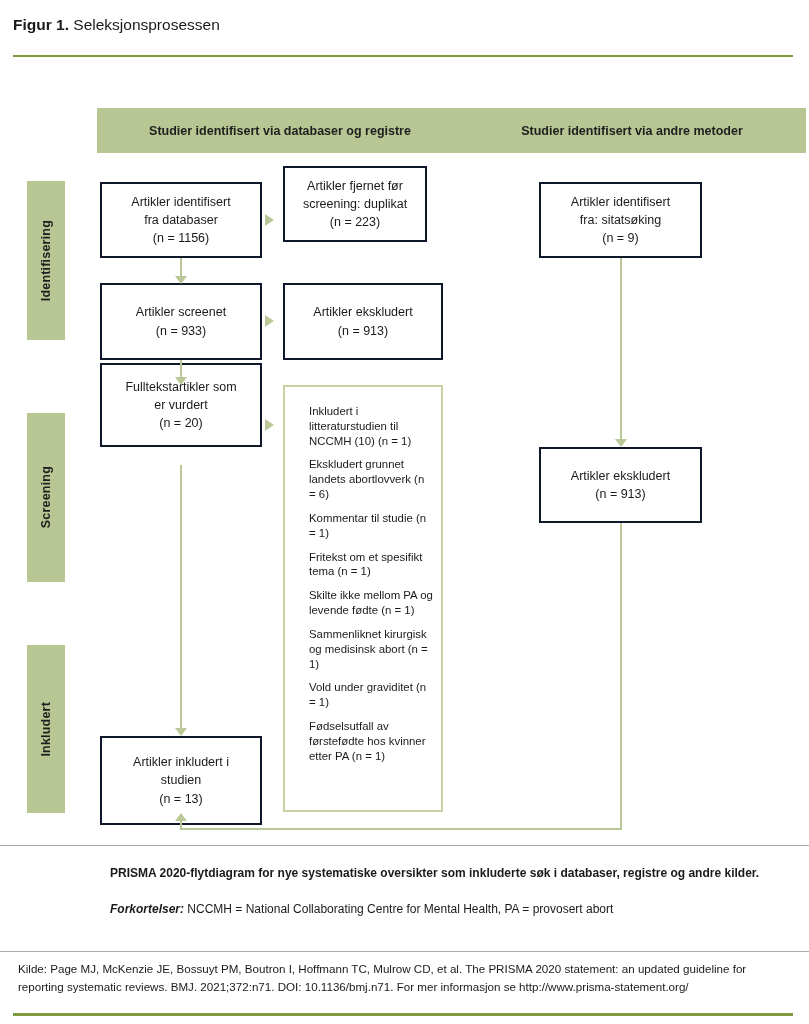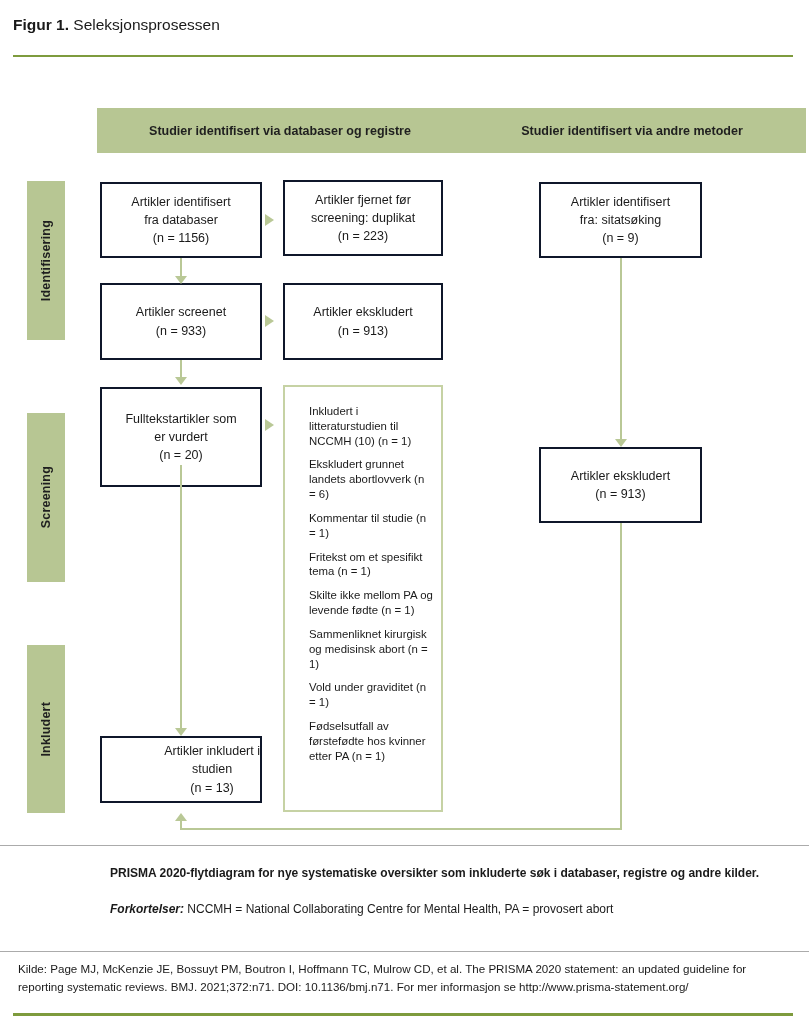--- a/index.html
+++ b/index.html
@@ -123,32 +123,32 @@
 
   <div class="abs fbox" style="left:100px; top:182px; width:162px; height:76px;">
     <span class="box-text">Artikler identifisert
 fra databaser
 (n = 1156)</span>
   </div>
   <div class="abs fbox" style="left:100px; top:283px; width:162px; height:77px;">
     <span class="box-text">Artikler screenet
 (n = 933)</span>
   </div>
-  <div class="abs fbox" style="left:100px; top:387px; width:162px; height:100px;">
+  <div class="abs fbox" style="left:100px; top:363px; width:162px; height:84px;">
     <span class="box-text">Fulltekstartikler som
 er vurdert
 (n = 20)</span>
   </div>
-  <div class="abs fbox" style="left:100px; top:736px; width:162px; height:67px;justify-content:flex-end;">
+  <div class="abs fbox" style="left:100px; top:736px; width:162px; height:89px;">
     <span class="box-text">Artikler inkludert i
 studien
 (n = 13)</span>
   </div>
 
-  <div class="abs fbox" style="left:283px; top:180px; width:160px; height:76px;">
+  <div class="abs fbox" style="left:283px; top:166px; width:144px; height:76px;">
     <span class="box-text">Artikler fjernet før
 screening: duplikat
 (n = 223)</span>
   </div>
   <div class="abs fbox" style="left:283px; top:283px; width:160px; height:77px;">
     <span class="box-text">Artikler ekskludert
 (n = 913)</span>
   </div>
   <div class="abs fbox-detail" style="left:283px; top:385px; width:160px; height:427px;">
     <p>Inkludert i litteraturstudien til NCCMH (10) (n = 1)</p>

